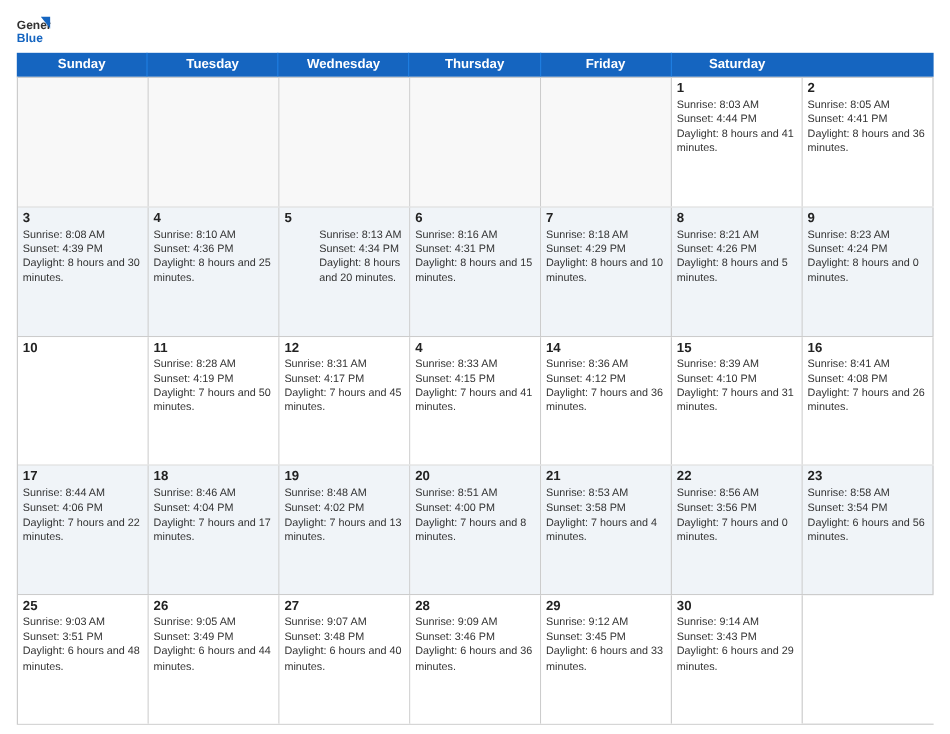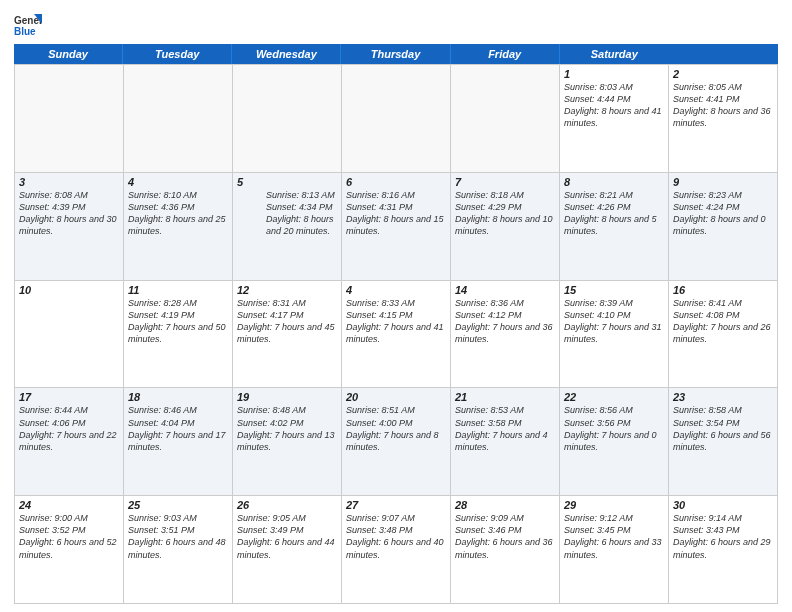--- a/index.html
+++ b/index.html
@@ -42,21 +42,20 @@
       line-height: 1.1;
     }
     .location-title {
       font-size: 14px;
       color: #444;
     }
     .calendar {
       flex: 1;
       display: flex;
       flex-direction: column;
-      font-style: italic;
     }
     .cal-header-row {
       display: grid;
       grid-template-columns: repeat(7, 1fr);
       background: #1565c0;
     }
     .cal-header-cell {
       color: #fff;
       font-size: 11px;
       font-weight: bold;
@@ -270,26 +269,20 @@
           </div>
           <div class="cal-cell alt-row">
             <div class="day-num">23</div>
             <div class="cell-info" style="white-space: pre-line;">Sunrise: 8:58 AM
 Sunset: 3:54 PM
 Daylight: 6 hours and 56 minutes.</div>
           </div>
         </div>
         <div class="cal-week">
           <div class="cal-cell">
-            <div class="day-num">24</div>
-            <div class="cell-info" style="white-space: pre-line;">Sunrise: 9:00 AM
-Sunset: 3:52 PM
-Daylight: 6 hours and 52 minutes.</div>
-          </div>
-          <div class="cal-cell">
             <div class="day-num">25</div>
             <div class="cell-info" style="white-space: pre-line;">Sunrise: 9:03 AM
 Sunset: 3:51 PM
 Daylight: 6 hours and 48 minutes.</div>
           </div>
           <div class="cal-cell">
             <div class="day-num">26</div>
             <div class="cell-info" style="white-space: pre-line;">Sunrise: 9:05 AM
 Sunset: 3:49 PM
 Daylight: 6 hours and 44 minutes.</div>

